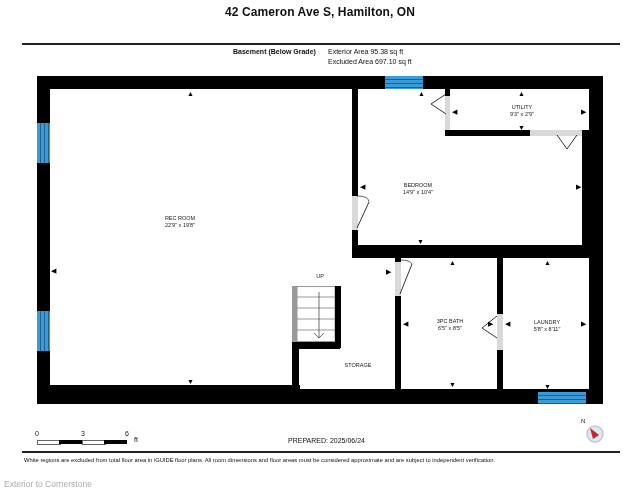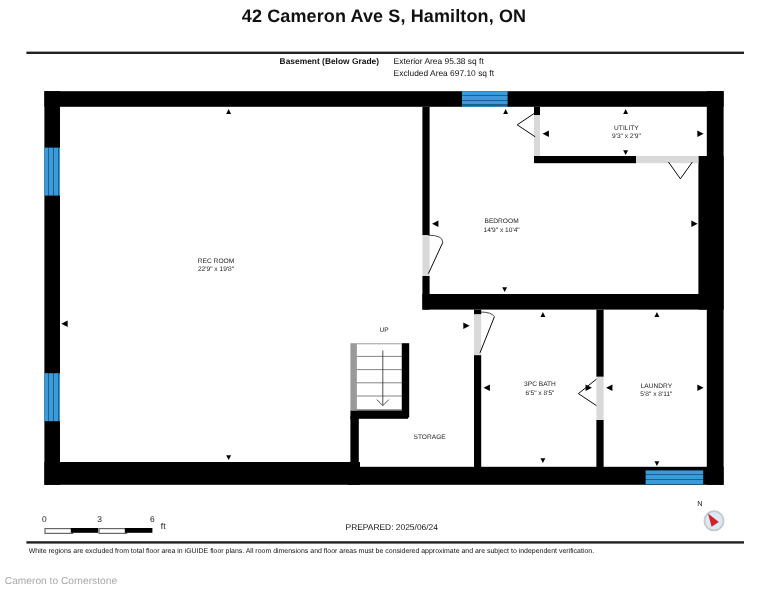--- a/index.html
+++ b/index.html
@@ -1,18 +1,18 @@
 <!DOCTYPE html>
 <html><head>
 <meta charset="utf-8">
 <style>
   html,body{margin:0;padding:0;background:#fff;}
   body{width:640px;height:494px;position:relative;overflow:hidden;font-family:"Liberation Sans",sans-serif;color:#111;}
   .abs{position:absolute;}
-  .title{left:0;top:5px;width:640px;text-align:center;font-size:15px;font-weight:bold;letter-spacing:0.1px;}
+  .title{left:0;top:5px;width:640px;text-align:center;font-size:12px;font-weight:bold;letter-spacing:0.1px;}
   .hr{left:22px;width:598px;height:2px;background:#222;}
   .sub-label{font-size:7px;font-weight:bold;}
   .sub-val{font-size:7px;}
   .wall{position:absolute;background:#000;}
   .win{position:absolute;background:#3a9bd8;}
   .win.v{background:repeating-linear-gradient(90deg,#3a9bd8 0 3px,#1d5f8f 3px 4px);}
   .win.h{background:repeating-linear-gradient(180deg,#3a9bd8 0 3px,#1d5f8f 3px 4px);}
   .door{position:absolute;background:#d9d9d9;}
   .room-label{position:absolute;font-size:5.5px;text-align:center;line-height:7px;color:#222;}
   .arrow{position:absolute;font-size:7px;line-height:7px;color:#000;}
@@ -157,13 +157,13 @@
 <div class="abs" style="left:580px;top:418px;width:30px;height:30px;">
   <span class="abs" style="left:1px;top:0;font-size:6px;">N</span>
   <svg class="abs" style="left:0;top:0;" width="30" height="30">
     <circle cx="15" cy="16" r="8" fill="#dbe9f5" stroke="#c8c8c8" stroke-width="1.5"></circle>
     <path d="M10 10 L19 17 L13 21 Z" fill="#d0202a"></path>
   </svg>
 </div>
 
 <div class="abs hr" style="top:451px;"></div>
 <div class="abs" style="left:24px;top:457px;font-size:5.8px;">White regions are excluded from total floor area in iGUIDE floor plans. All room dimensions and floor areas must be considered approximate and are subject to independent verification.</div>
-<div class="abs" style="left:4px;top:479px;font-size:8.5px;color:#aaa;">Cameron to Cornerstone</div>
+<div class="abs" style="left:4px;top:479px;font-size:8.5px;color:#aaa;">Exterior to Cornerstone</div>
 
 </body></html>

